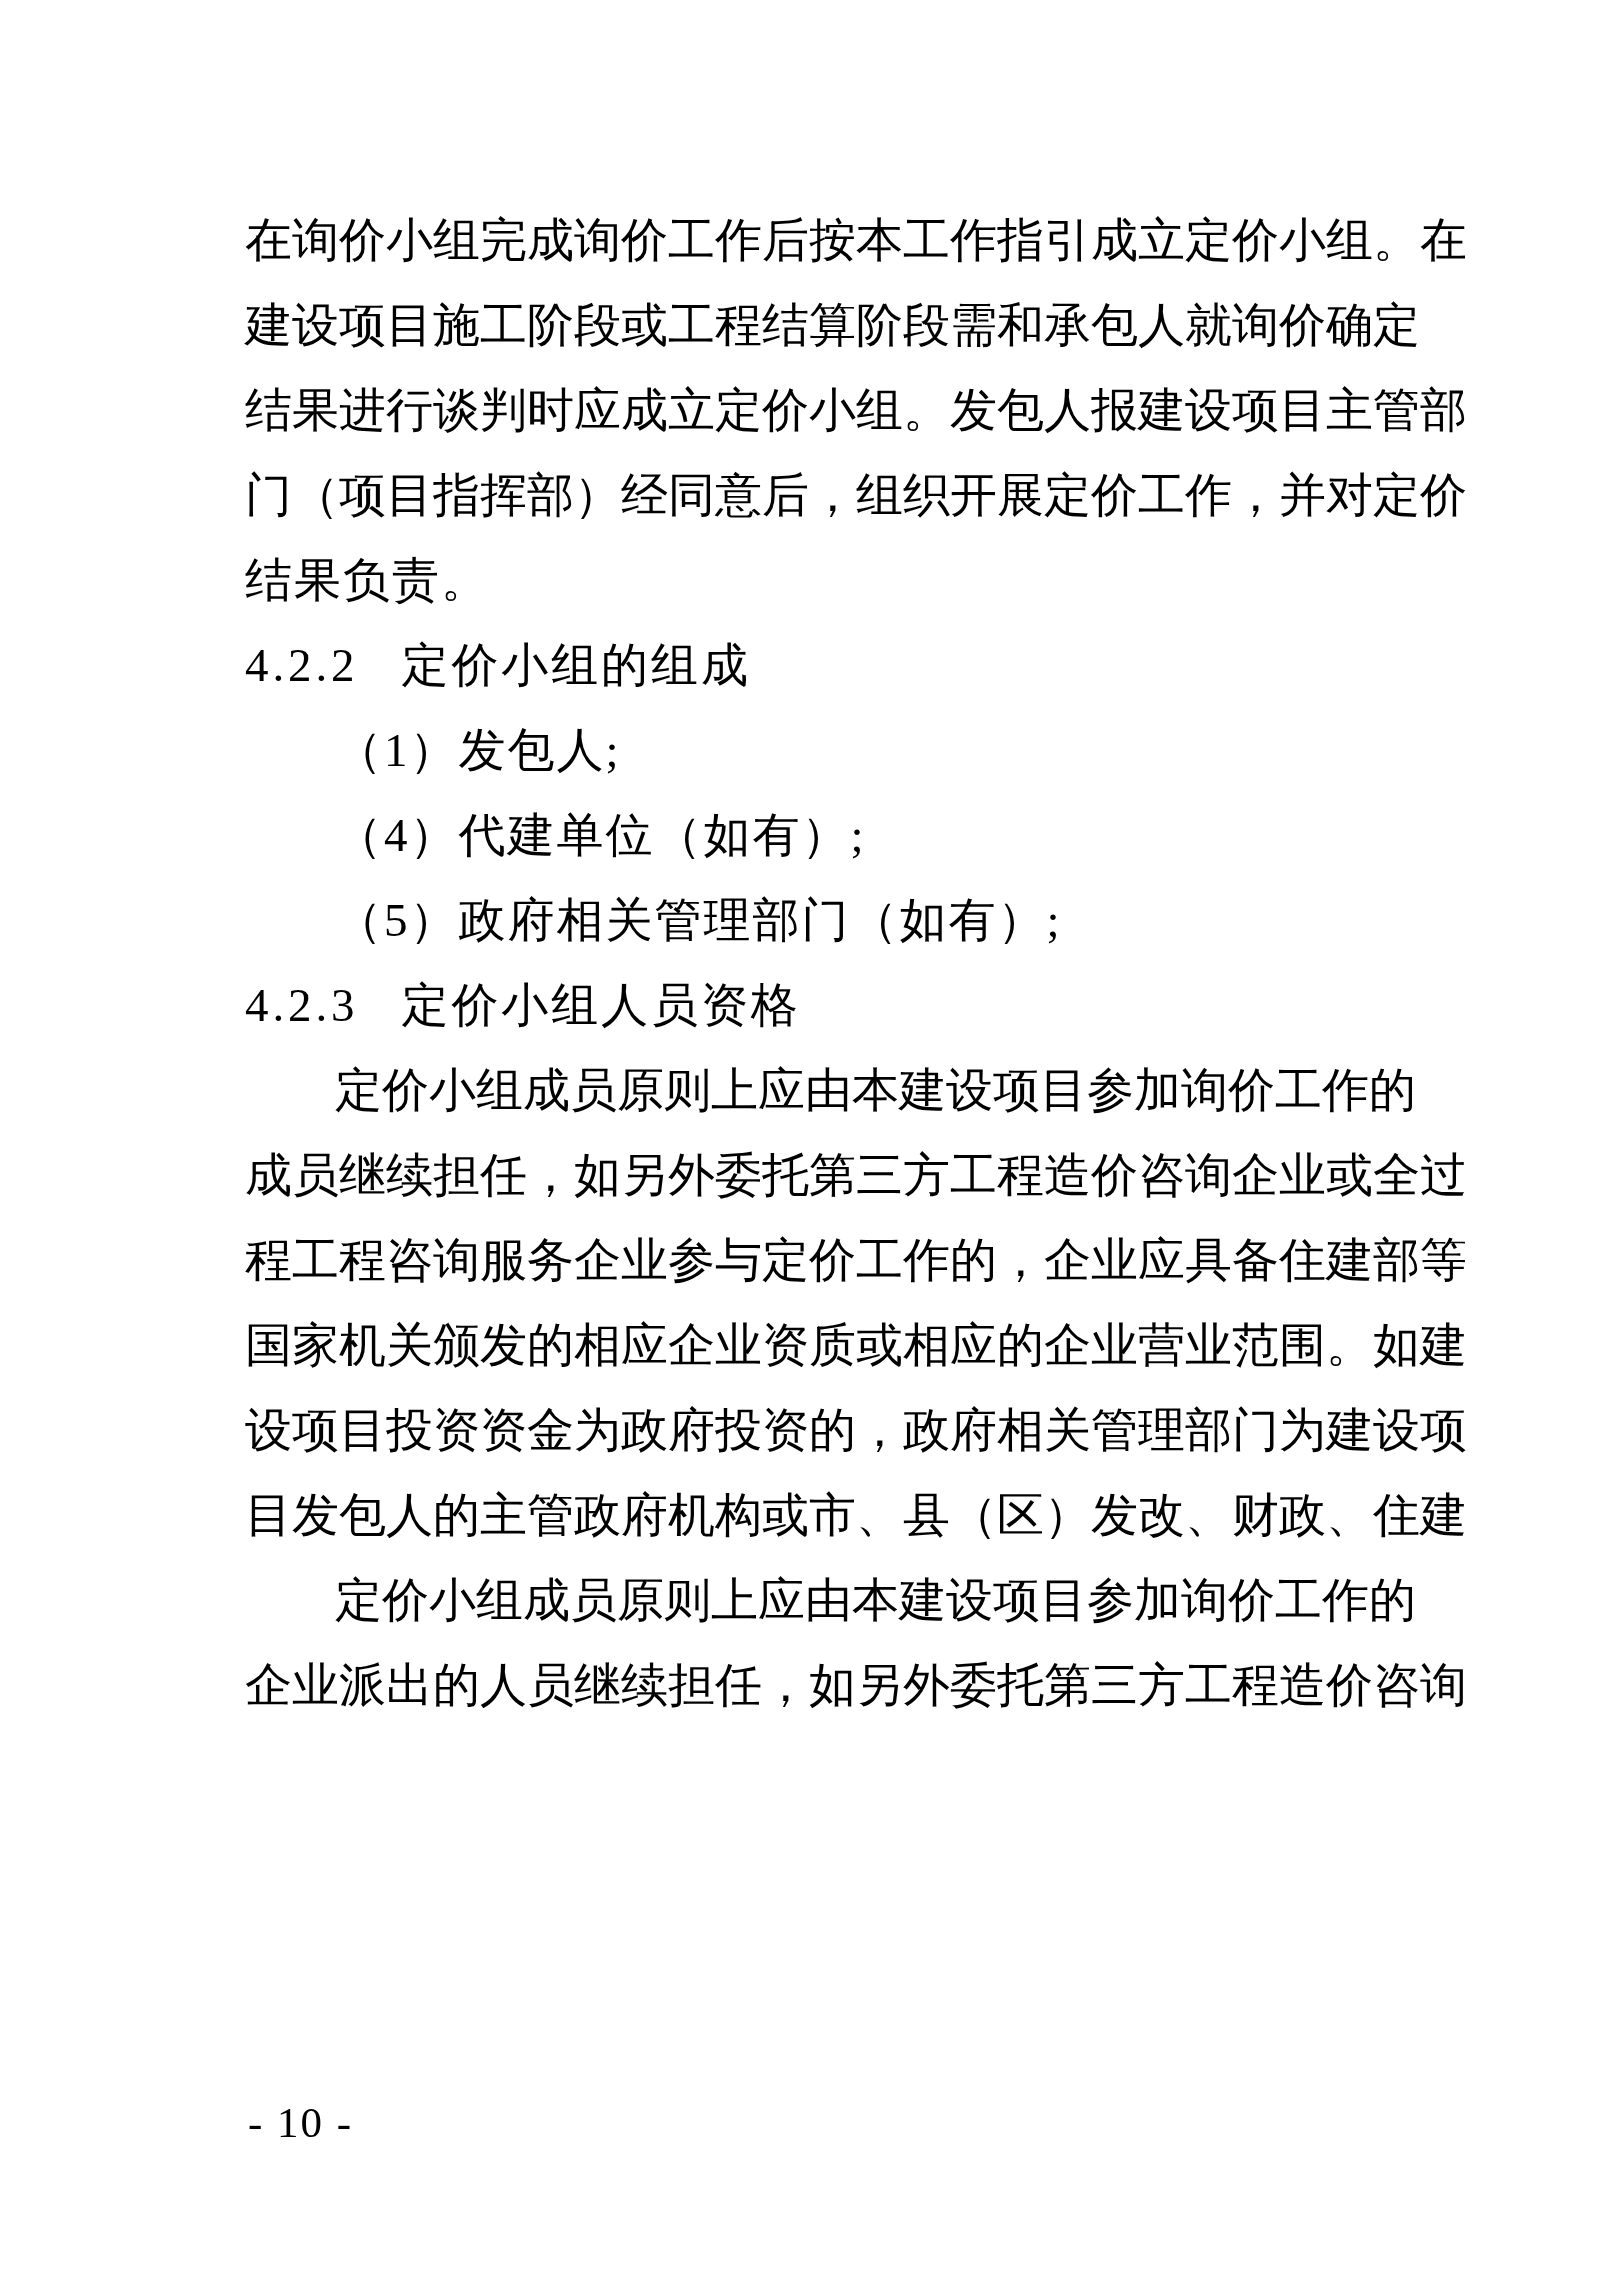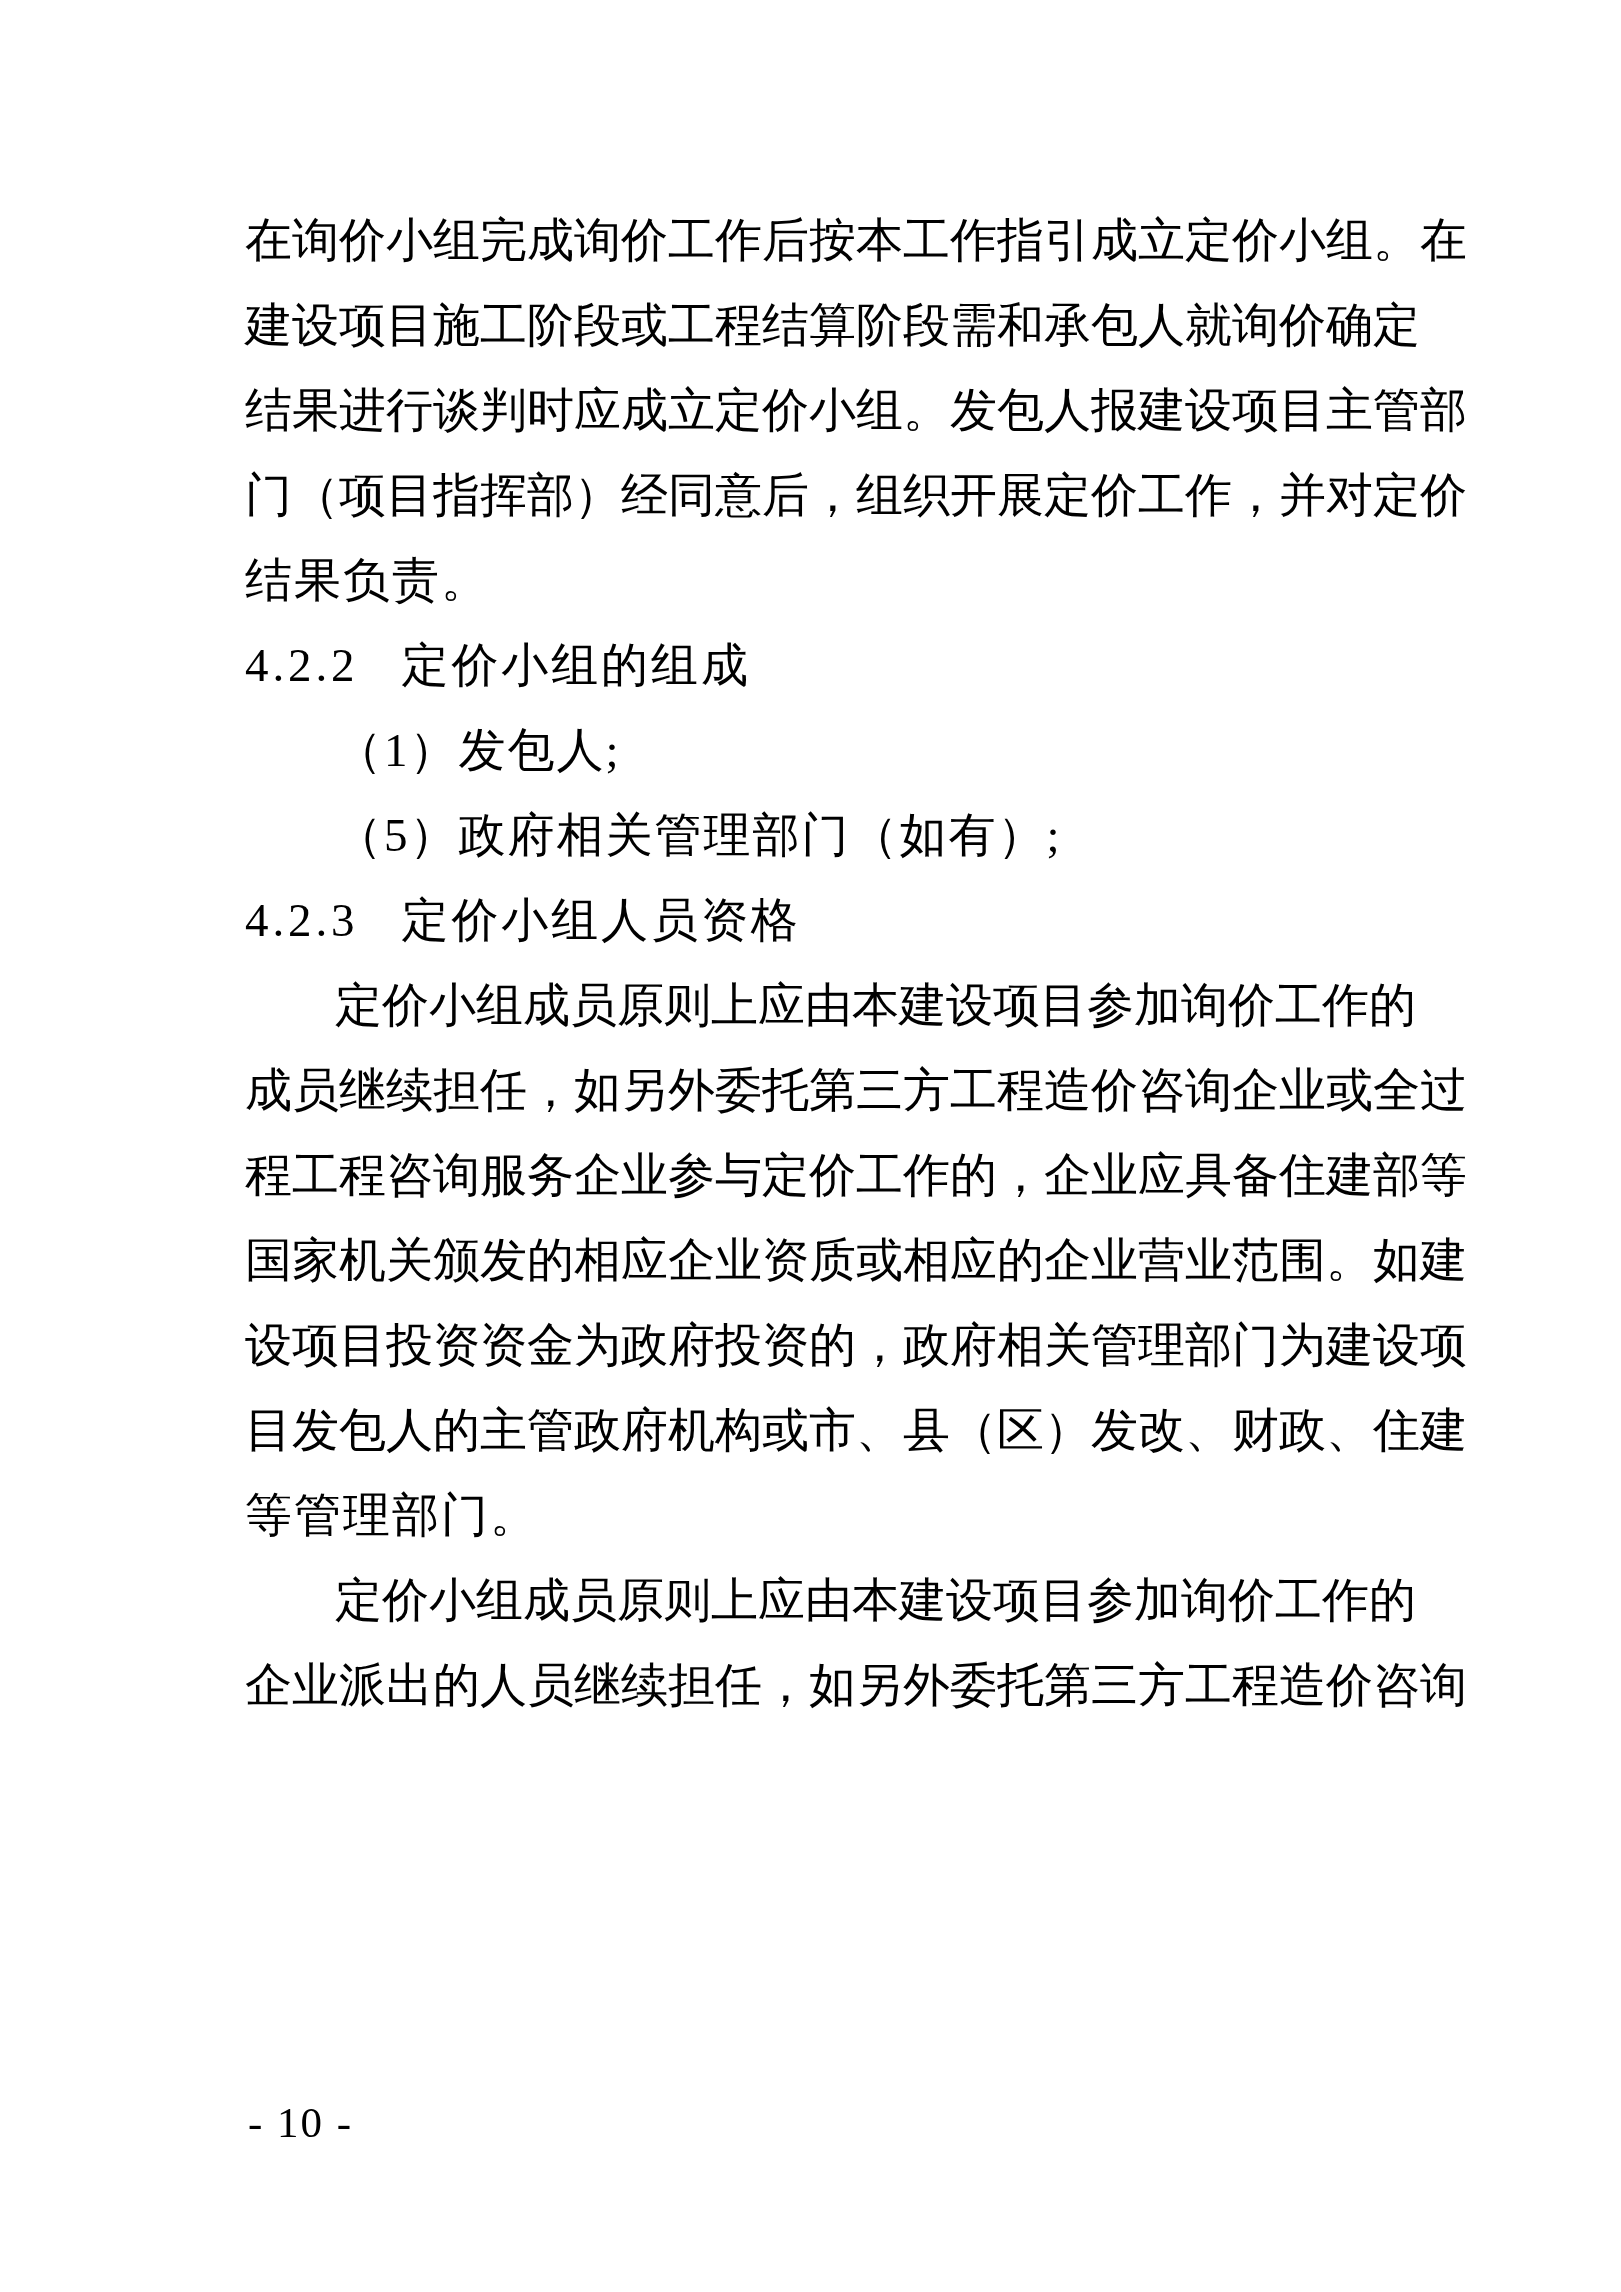--- a/index.html
+++ b/index.html
@@ -163,20 +163,21 @@
         <span>对</span>
         <span>定</span>
         <span>价</span>
       </div>
     <div class="line plain">结果负责。</div>
 
     <div class="line heading">
       <span class="num">4.2.2</span><span class="title">定价小组的组成</span>
     </div>
     <div class="line list">（1）发包人;</div>
+    <div class="line list">（4）代建单位（如有）;</div>
     <div class="line list">（5）政府相关管理部门（如有）;</div>
 
     <div class="line heading">
       <span class="num">4.2.3</span><span class="title">定价小组人员资格</span>
     </div>
     <div class="line justify indent">
         <span>定</span>
         <span>价</span>
         <span>小</span>
         <span>组</span>
@@ -333,21 +334,20 @@
         <span>）</span>
         <span>发</span>
         <span>改</span>
         <span>、</span>
         <span>财</span>
         <span>政</span>
         <span>、</span>
         <span>住</span>
         <span>建</span>
       </div>
-    <div class="line plain">等管理部门。</div>
 
     <div class="line justify indent">
         <span>定</span>
         <span>价</span>
         <span>小</span>
         <span>组</span>
         <span>成</span>
         <span>员</span>
         <span>原</span>
         <span>则</span>

